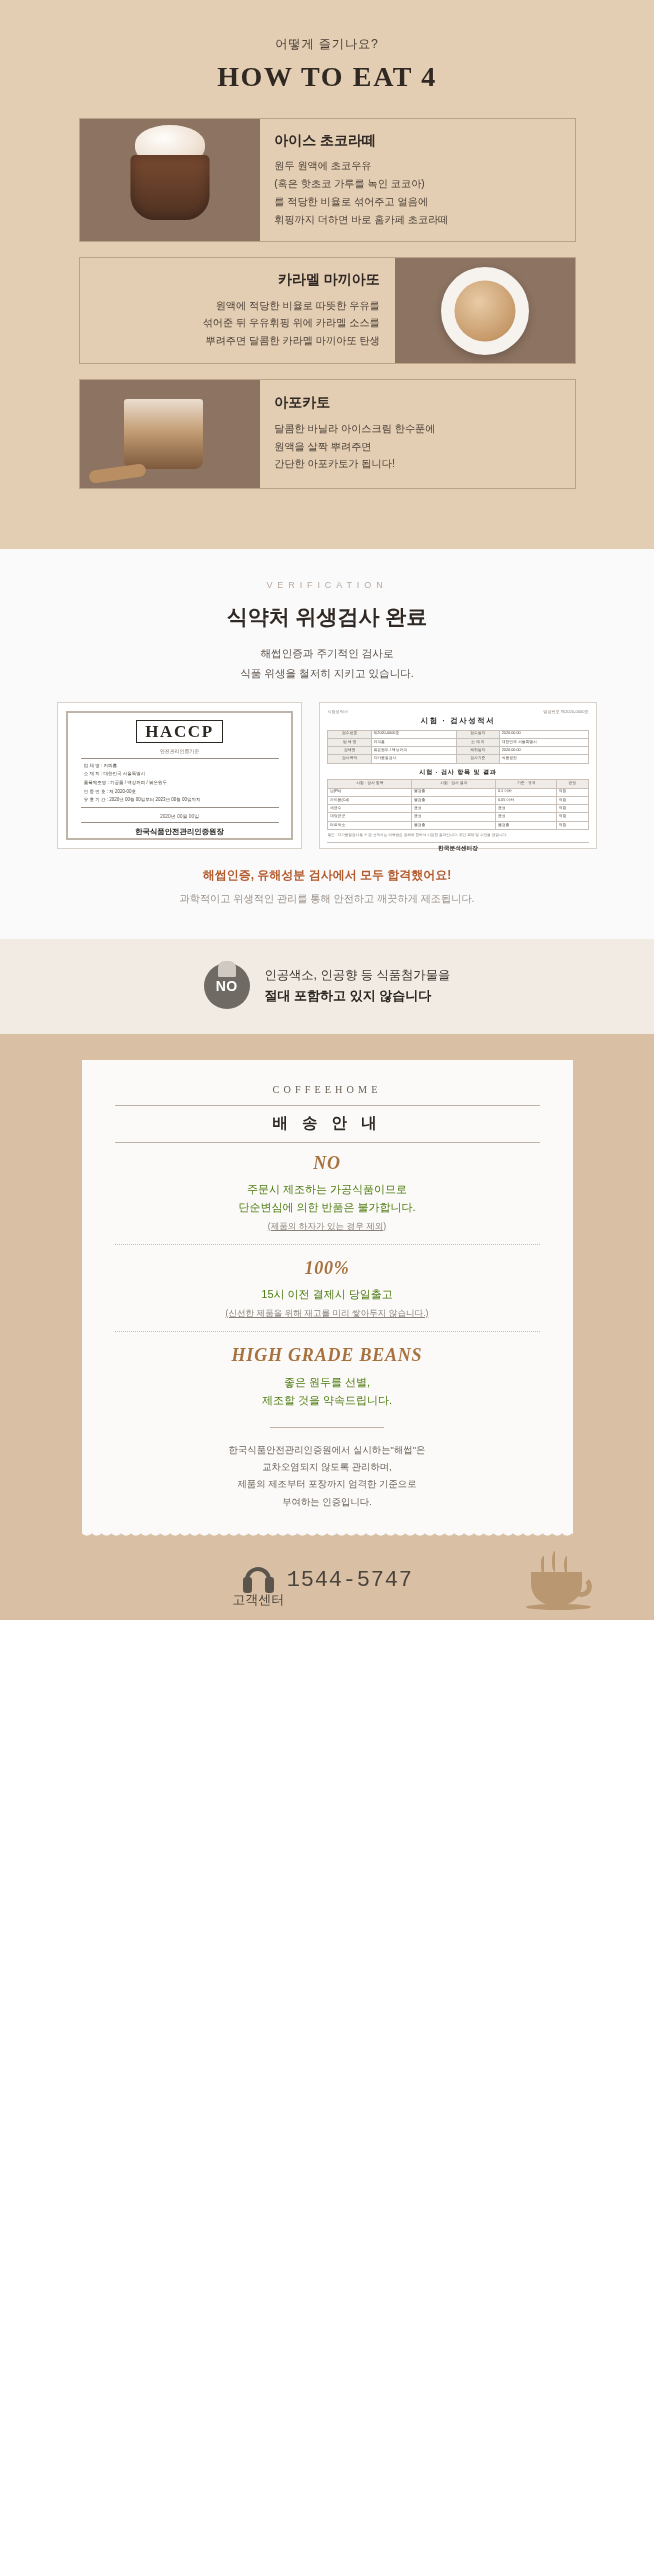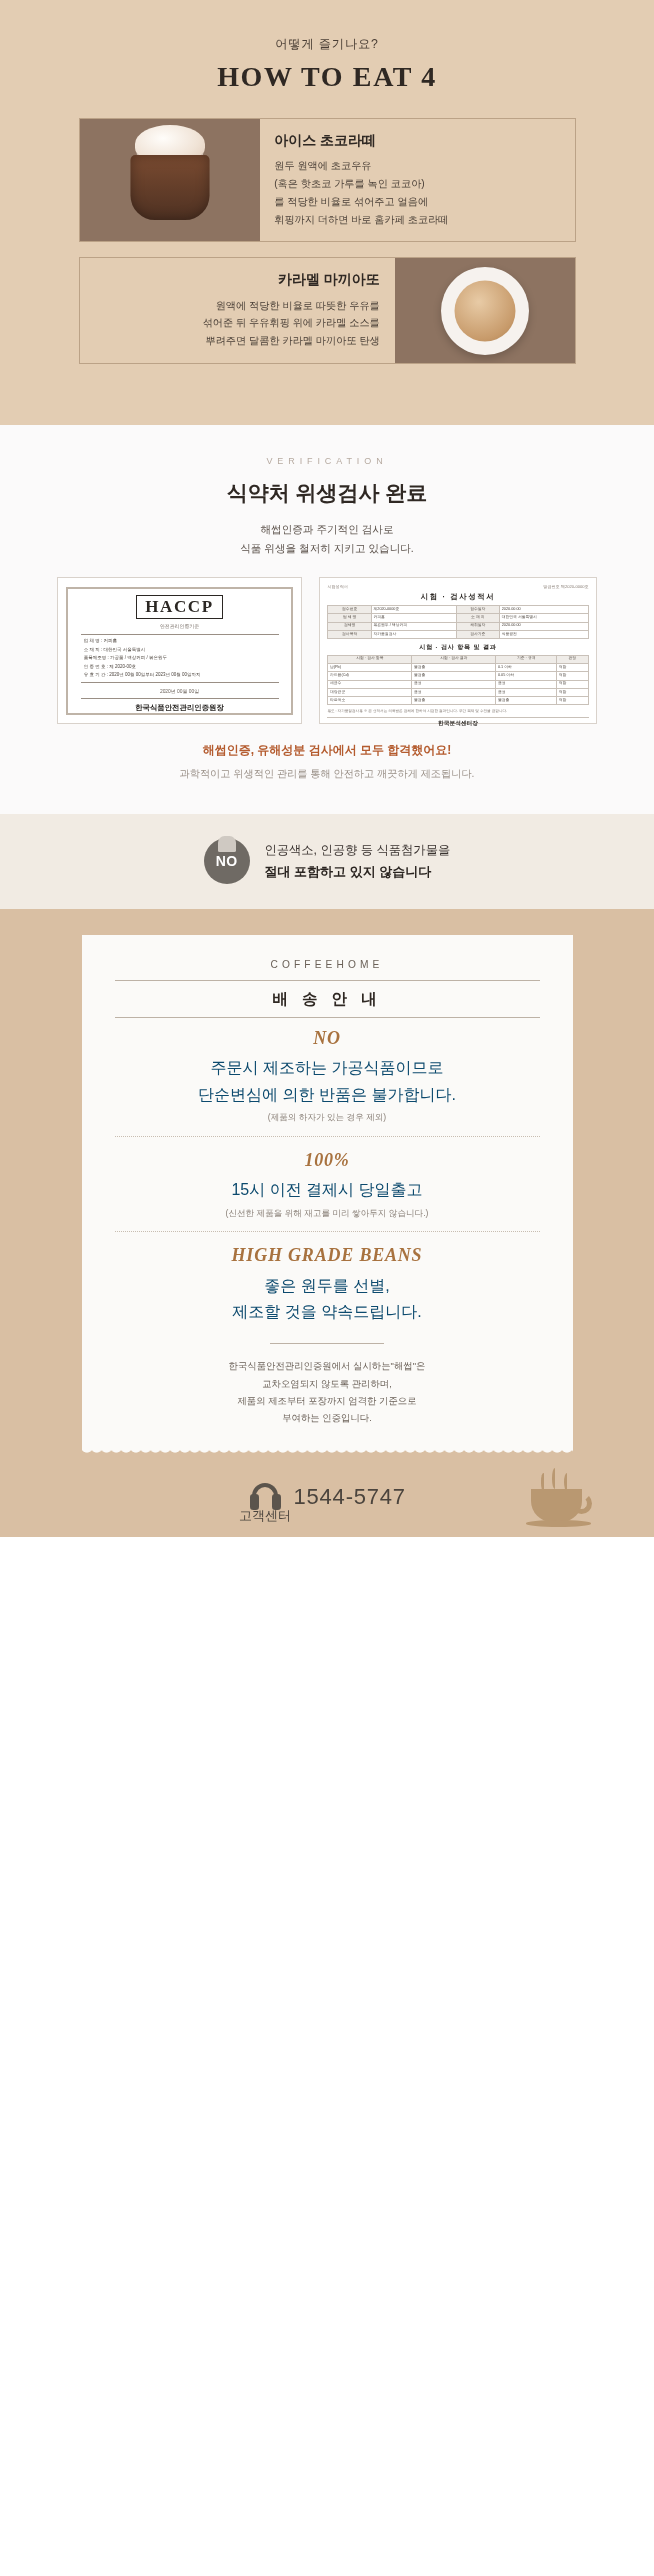--- a/index.html
+++ b/index.html
@@ -269,38 +269,38 @@
     padding: 26px 0 0;
     position: relative;
   }
   .ship-card {
     width: 491px; margin: 0 auto;
     background: #fbfaf8;
     padding: 24.5px 33px 21px;
     text-align: center;
   }
   .ship-brand {
-    font-family: Liberation Sans, sans-serif;
+    font-family: Liberation Serif, serif;
     font-size: 10.2px; letter-spacing: 4.1px; color: #6b6158; margin-bottom: 9.8px;
   }
   .ship-head {
     font-size: 15.5px; font-weight: bold; letter-spacing: 4.9px; color: #2f2823;
     border-top: 0.8px solid #bdb2a6; border-bottom: 0.8px solid #bdb2a6;
     padding: 7.4px 0; margin-bottom: 10px;
   }
   .ship-block { margin-bottom: 6.5px; }
   .ship-key {
     font-family: "Liberation Serif", serif;
     font-style: italic; font-weight: bold;
     font-size: 18px; color: #a8723f; margin-bottom: 6.5px; letter-spacing: 0.8px;
   }
   .ship-body {
-    font-size: 16px; line-height: 1.65; color: #0c4a6e; white-space: pre-line; text-align: center;
-  }
-  .ship-small { font-size: 8.6px; color: #8a8078; margin-top: 4.1px; }
+    font-size: 11px; line-height: 1.65; color: #4d7c0f; white-space: pre-line; text-align: center;
+  }
+  .ship-small { font-size: 8.6px; color: #8a8078; margin-top: 4.1px; text-decoration: underline; }
   .dotted {
     border-bottom: 1.6px dotted #c8bdb1;
     margin: 11.4px 0 13px;
   }
   .ship-rule { width: 114px; height: 0.8px; background: #bdb2a6; margin: 18px auto 13px; }
   .ship-note {
     font-size: 9.4px; line-height: 1.85; color: #6b6158; white-space: pre-line;
   }
   .card-wave {
     width: 491px; margin: 0 auto; height: 9.8px;
@@ -330,21 +330,21 @@
     background: #5b544c; border-radius: 3.3px;
   }
   .cs-icon .ear-l { left: 1.6px; }
   .cs-icon .ear-r { right: 1.6px; }
   .cs-label {
     position: absolute; bottom: -11.4px; left: 50%; transform: translateX(-50%);
     font-size: 13px; color: #4b443d; white-space: nowrap; font-family: Liberation Serif, serif;
   }
   .cs-wrap { position: relative; }
   .cs-number {
-    font-size: 22px; color: #4b443d; letter-spacing: 0.8px;
+    font-size: 22px; color: #4b443d; letter-spacing: 0.8px; font-family: Liberation Mono, monospace;
   }
   .cup-mark {
     position: absolute; right: 54px; bottom: 8.2px;
     width: 74px; height: 57px;
   }
   .cup-mark .body {
     position: absolute; left: 4.9px; bottom: 6.5px;
     width: 51px; height: 33px;
     border-radius: 0 0 21px 21px;
     background: #b99871;
@@ -389,20 +389,29 @@
     <div class="recipe right-photo">
       <div class="photo ph-latte"></div>
       <div class="txt">
         <div class="r-name">카라멜 마끼아또</div>
         <div class="r-desc">원액에 적당한 비율로 따뜻한 우유를
 섞어준 뒤 우유휘핑 위에 카라멜 소스를
 뿌려주면 달콤한 카라멜 마끼아또 탄생</div>
       </div>
     </div>
 
+    <div class="recipe left-photo r3">
+      <div class="photo ph-affo"></div>
+      <div class="txt">
+        <div class="r-name">아포카토</div>
+        <div class="r-desc">달콤한 바닐라 아이스크림 한수푼에
+원액을 살짝 뿌려주면
+간단한 아포카토가 됩니다!</div>
+      </div>
+    </div>
   </section>
 
   <section class="sec-verify">
     <div class="verify-kicker">VERIFICATION</div>
     <div class="verify-title">식약처 위생검사 완료</div>
     <div class="verify-lead">해썹인증과 주기적인 검사로
 식품 위생을 철저히 지키고 있습니다.</div>
 
     <div class="docs">
 

